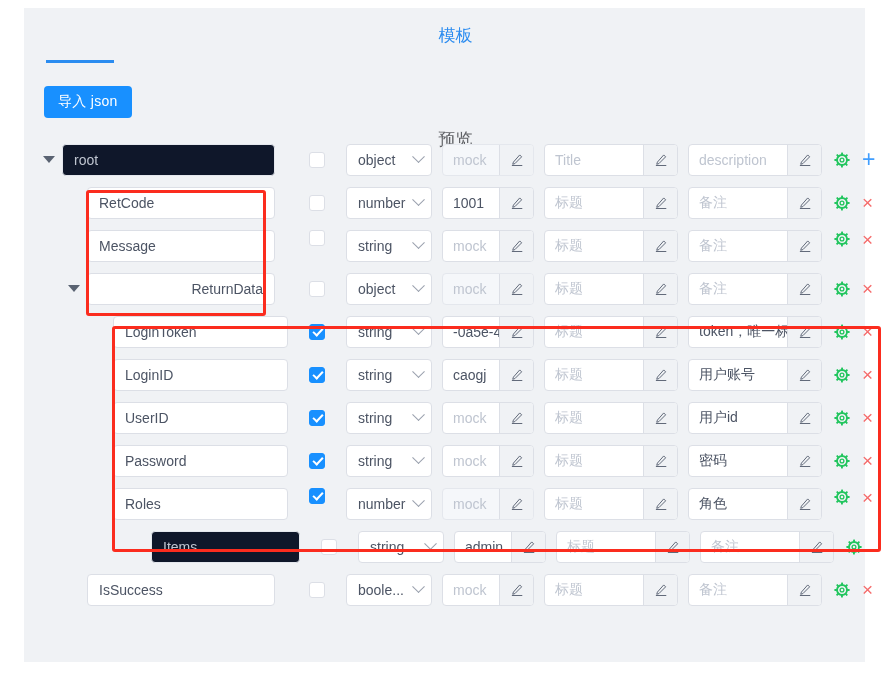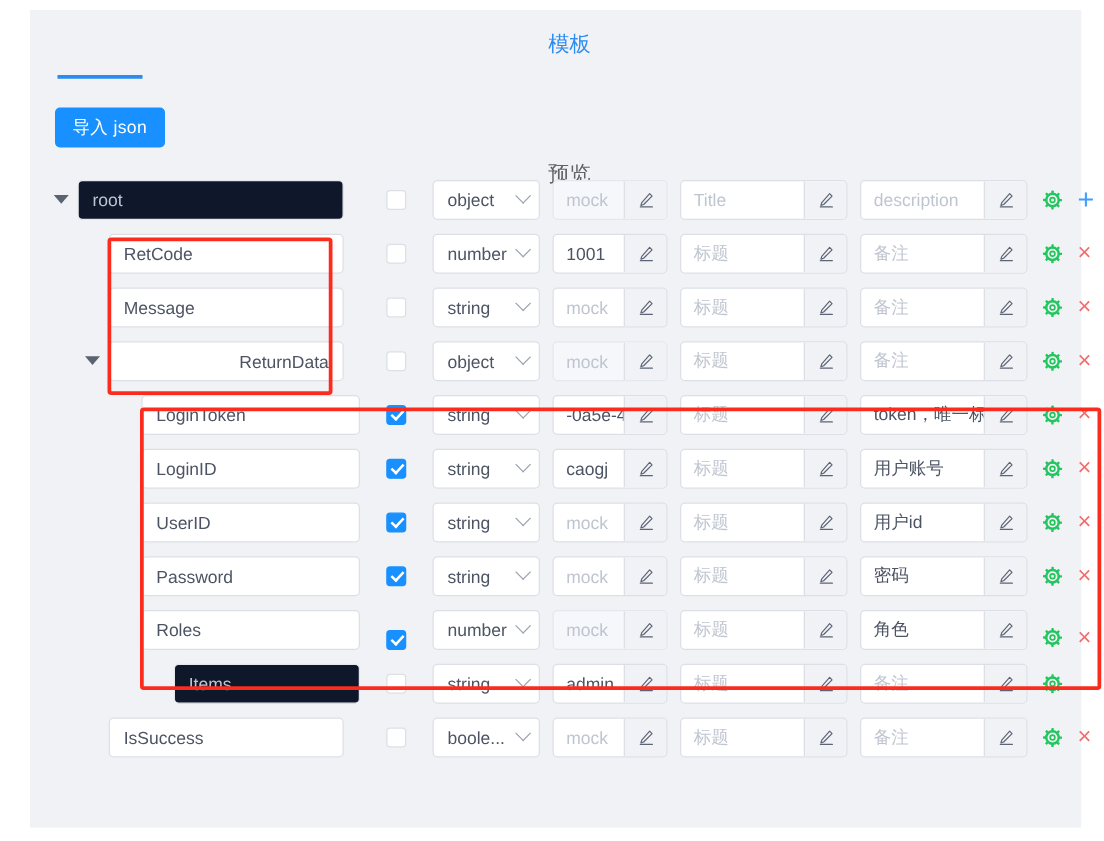--- a/index.html
+++ b/index.html
@@ -337,21 +337,21 @@
                 <rect x="7.1" y="0.4" width="1.9" height="3.3" rx="0.5" fill="#22c55e" transform="rotate(315 8 8)"></rect>
                 <circle cx="8" cy="8" r="5" fill="none" stroke="#22c55e" stroke-width="1.9"></circle>
                 <circle cx="8" cy="8" r="1.9" fill="none" stroke="#22c55e" stroke-width="1.3"></circle>
               </svg></span>
             <span class="act x">×</span>
           </div>
         </div>
       </div>
       <div class="row">
         <div style="position: absolute; left: 39px; width: 22px; display: flex; align-items: center; justify-content: center;"></div>
-        <div style="position: absolute; left: 63px; right: 0px; display: flex; align-items: center;">
+        <div style="position: absolute; left: 63px; right: 0px; display: flex; align-items: flex-start;">
           <div class="ctl name-input" style="width: 188px; flex: 0 0 188px;">
             <span>Message</span>
           </div>
           <div style="flex: 0 0 34px;"></div>
           <div style="flex: 0 0 17px; display: flex; align-items: center;">
             <div class="cbox"></div>
           </div>
           <div style="flex: 0 0 20px;"></div>
           <div class="ctl type-sel">
             <span>string</span>
@@ -711,21 +711,21 @@
                 <rect x="7.1" y="0.4" width="1.9" height="3.3" rx="0.5" fill="#22c55e" transform="rotate(315 8 8)"></rect>
                 <circle cx="8" cy="8" r="5" fill="none" stroke="#22c55e" stroke-width="1.9"></circle>
                 <circle cx="8" cy="8" r="1.9" fill="none" stroke="#22c55e" stroke-width="1.3"></circle>
               </svg></span>
             <span class="act x">×</span>
           </div>
         </div>
       </div>
       <div class="row">
         <div style="position: absolute; left: 65px; width: 22px; display: flex; align-items: center; justify-content: center;"></div>
-        <div style="position: absolute; left: 89px; right: 16px; display: flex; align-items: flex-end;">
+        <div style="position: absolute; left: 89px; right: 16px; display: flex; align-items: flex-start;">
           <div class="ctl name-input" style="width: 175px; flex: 0 0 175px;">
             <span>Roles</span>
           </div>
           <div style="flex: 0 0 21px;"></div>
           <div style="flex: 0 0 17px; display: flex; align-items: center;">
             <div class="cbox checked"></div>
           </div>
           <div style="flex: 0 0 20px;"></div>
           <div class="ctl type-sel">
             <span>number</span>
@@ -773,21 +773,21 @@
                 <rect x="7.1" y="0.4" width="1.9" height="3.3" rx="0.5" fill="#22c55e" transform="rotate(315 8 8)"></rect>
                 <circle cx="8" cy="8" r="5" fill="none" stroke="#22c55e" stroke-width="1.9"></circle>
                 <circle cx="8" cy="8" r="1.9" fill="none" stroke="#22c55e" stroke-width="1.3"></circle>
               </svg></span>
             <span class="act x">×</span>
           </div>
         </div>
       </div>
       <div class="row">
         <div style="position: absolute; left: 91px; width: 22px; display: flex; align-items: center; justify-content: center;"></div>
-        <div style="position: absolute; left: 115px; right: 0px; display: flex; align-items: center;">
+        <div style="position: absolute; left: 127px; right: 0px; display: flex; align-items: center;">
           <div class="ctl name-input disabled" style="width: 149px; flex: 0 0 149px;">
             <span class="ph">Items</span>
           </div>
           <div style="flex: 0 0 21px;"></div>
           <div style="flex: 0 0 17px; display: flex; align-items: center;">
             <div class="cbox"></div>
           </div>
           <div style="flex: 0 0 20px;"></div>
           <div class="ctl type-sel">
             <span>string</span>

